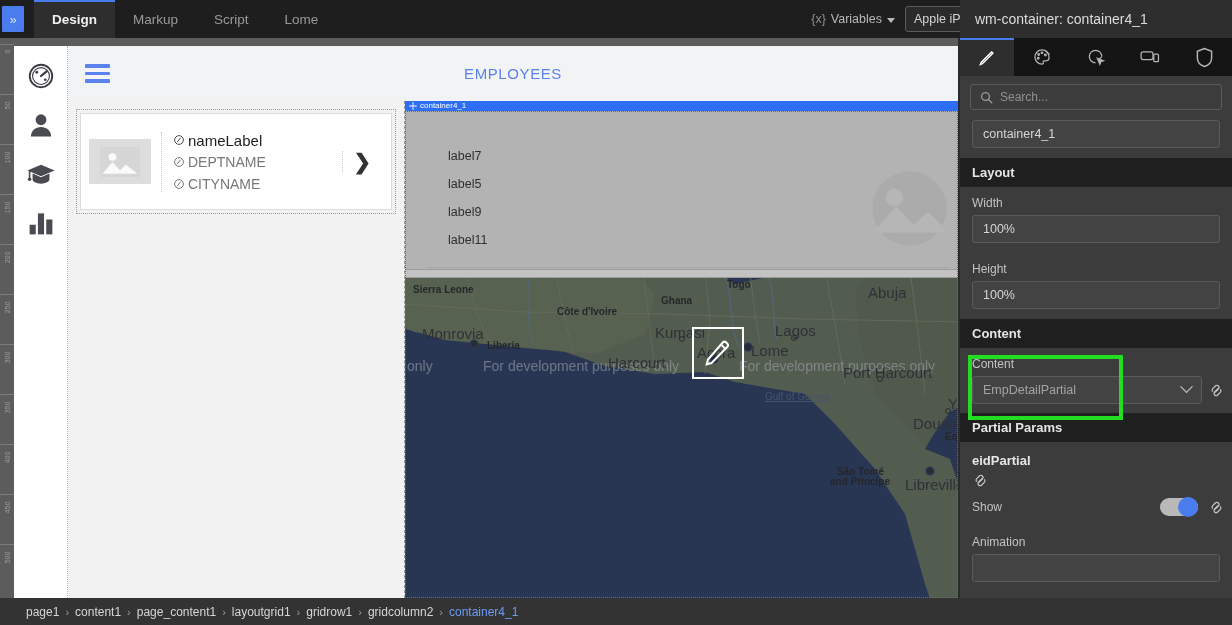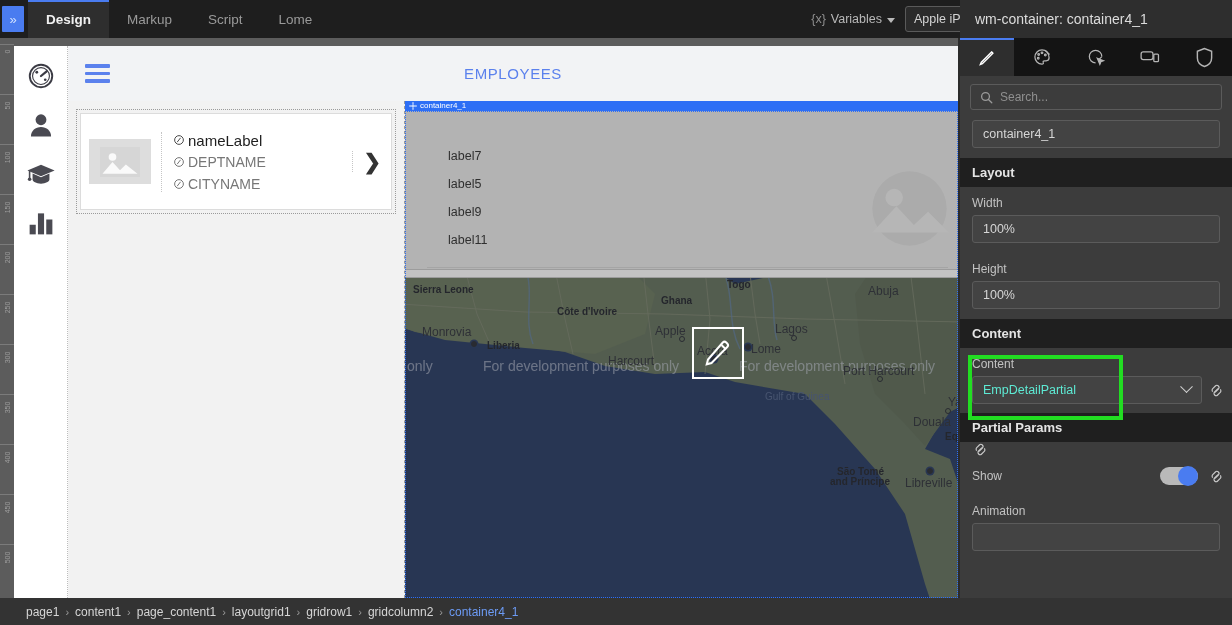--- a/index.html
+++ b/index.html
@@ -17,21 +17,21 @@
     position: absolute; top: 0; left: 0; width: 1232px; height: 38px;
     background: #1e1e1e;
     display: flex; align-items: stretch;
   }
   .collapse-btn {
     width: 22px; height: 26px; margin: 6px 0 0 2px;
     background: #4a7cf0; color: #cfe0ff;
     display: flex; align-items: center; justify-content: center;
     font-size: 13px; cursor: pointer; border-radius: 1px;
   }
-  .tabs { display: flex; align-items: stretch; margin-left: 4px; }
+  .tabs { display: flex; align-items: stretch; margin-left: 10px; }
   .tab {
     padding: 0 18px; display: flex; align-items: center;
     font-size: 13.5px; color: #9a9a9a; cursor: pointer;
     position: relative;
   }
   .tab.active {
     color: #f0f0f0; background: #2e2e2e; font-weight: bold;
   }
   .tab.active::before {
     content: ""; position: absolute; top: 0; left: 0; right: 0; height: 2px;
@@ -132,21 +132,21 @@
     position: absolute; left: 0; top: 55px; right: 0; bottom: 0;
     display: flex;
   }
   .col-left {
     width: 337px; border-right: 1px dashed #9a9a9a;
     background: #f2f2f2; padding: 9px; position: relative;
   }
   .dotted { outline: 1px dotted #9b9b9b; }
   .emp-card {
     background: #fff; border: 1px solid #dcdcdc; height: 97px;
-    display: flex; align-items: center; padding: 8px 4px 8px 8px;
+    display: flex; align-items: center; padding: 8px 14px 8px 8px;
     position: relative;
   }
   .emp-thumb {
     width: 62px; height: 45px; background: #ddd;
     display: flex; align-items: center; justify-content: center; flex: none;
   }
   .emp-texts { flex: 1; padding-left: 12px; border-left: 1px dotted #c5c5c5; margin-left: 10px; }
   .emp-line { display: flex; align-items: center; gap: 4px; }
   .emp-name { font-size: 15px; color: #1e1e1e; }
   .emp-sub { font-size: 14px; color: #777; }
@@ -187,22 +187,22 @@
   
   .map {
     position: absolute; left: 0; right: 0; top: 177px; bottom: 0;
     background: #324363; overflow: hidden;
   }
   .map-land { position: absolute; }
   .map-lbl {
     position: absolute; color: #2c2c2c; font-size: 10px;
     font-weight: bold; white-space: nowrap; font-family: "Liberation Sans", sans-serif;
   }
-  .map-lbl.city { font-weight: normal; font-size: 12px; color: #3a3a3a; }
-  .map-lbl.water { font-weight: normal; color: #5d6d8c; font-size: 10px; }
+  .map-lbl.city { font-weight: normal; font-size: 15px; color: #3a3a3a; }
+  .map-lbl.water { font-weight: normal; color: #5d6d8c; font-size: 10px; text-decoration: underline; }
   .map-dot {
     position: absolute; width: 6px; height: 6px; border-radius: 50%;
     border: 1.6px solid #333; background: transparent;
   }
   .map-dot.filled { background: #333; border-color: #333; box-shadow: 0 0 0 1.5px #324363; }
   .map-wm {
     position: absolute; color: rgba(225,228,235,0.55); font-size: 14px;
     white-space: nowrap;
   }
   .map-overlay {
@@ -266,21 +266,21 @@
   .rp-sechead {
     background: #1f1f1f; height: 29px; display: flex; align-items: center;
     padding-left: 12px; font-size: 13px; font-weight: bold; color: #e4e4e4;
   }
   .rp-label { font-size: 12px; color: #c2c2c2; padding: 9px 12px 5px 12px; }
   .rp-label.bold { font-weight: bold; font-size: 13px; color: #e6e6e6; padding-top: 11px; }
   .rp-row { display: flex; align-items: center; gap: 6px; padding: 0 8px 0 12px; }
   .rp-row .rp-input { flex: 1; }
   .rp-select {
     height: 28px; background: #434343; border: 1px solid #5b5b5b;
-    border-radius: 3px; color: #5eead4; font-size: 12.5px;
+    border-radius: 3px; color: #a3a3a3; font-size: 12.5px;
     display: flex; align-items: center; padding: 0 10px; flex: 1;
     position: relative;
   }
   .rp-select .chev {
     position: absolute; right: 10px; top: 8px; width: 9px; height: 9px;
     border-right: 1.7px solid #cfcfcf; border-bottom: 1.7px solid #cfcfcf;
     transform: rotate(45deg) translate(-2px,-2px);
   }
   .link-ico { width: 16px; flex: none; display: flex; align-items: center; justify-content: center; cursor: pointer; }
   .clear-x { position: absolute; right: 9px; top: 6px; font-size: 14px; color: #b6b6b6; cursor: pointer; line-height: 1; }
@@ -533,21 +533,21 @@
             <div class="map-lbl" style="left:152px;top:28px">Côte d'Ivoire</div>
             <div class="map-lbl" style="left:82px; top:62px">Liberia</div>
             <div class="map-lbl" style="left:256px;top:17px">Ghana</div>
             <div class="map-lbl" style="left:322px;top:1px">Togo</div>
             <div class="map-lbl" style="left:540px;top:153px">Equatorial</div>
             <div class="map-lbl" style="left:552px;top:164px">Guinea</div>
             <div class="map-lbl" style="left:432px;top:188px">São Tomé</div>
             <div class="map-lbl" style="left:425px;top:198px">and Príncipe</div>
 
             <div class="map-lbl city" style="left:17px; top:47px">Monrovia</div>
-            <div class="map-lbl city" style="left:250px;top:46px">Apple</div>
+            <div class="map-lbl city" style="left:250px;top:46px">Kumasi</div>
             <div class="map-lbl city" style="left:292px;top:66px">Accra</div>
             <div class="map-lbl city" style="left:203px;top:76px">Harcourt</div>
             <div class="map-lbl city" style="left:346px;top:64px">Lome</div>
             <div class="map-lbl city" style="left:370px;top:44px">Lagos</div>
             <div class="map-lbl city" style="left:463px;top:6px">Abuja</div>
             <div class="map-lbl city" style="left:438px;top:86px">Port Harcourt</div>
             <div class="map-lbl city" style="left:543px;top:117px">Yao</div>
             <div class="map-lbl city" style="left:508px;top:137px">Douala</div>
             <div class="map-lbl city" style="left:500px;top:198px">Libreville</div>
 
@@ -651,20 +651,21 @@
         </div>
         <div class="link-ico">
           <svg width="15" height="15" viewBox="0 0 20 20" fill="none" stroke="#cccccc" stroke-width="1.5">
             <path d="M8 12.5l4.5-4.5a2.8 2.8 0 0 0-4-4L5 7.5a2.8 2.8 0 0 0 0 4"></path>
             <path d="M12 7.5l-4.5 4.5a2.8 2.8 0 0 0 4 4L15 12.5a2.8 2.8 0 0 0 0-4"></path>
           </svg>
         </div>
       </div>
 
       <div class="rp-sechead" style="margin-top:9px">Partial Params</div>
+      <div class="rp-label bold">eidPartial</div>
       <div class="rp-row">
         <div class="link-ico">
           <svg width="15" height="15" viewBox="0 0 20 20" fill="none" stroke="#cccccc" stroke-width="1.5">
             <path d="M8 12.5l4.5-4.5a2.8 2.8 0 0 0-4-4L5 7.5a2.8 2.8 0 0 0 0 4"></path>
             <path d="M12 7.5l-4.5 4.5a2.8 2.8 0 0 0 4 4L15 12.5a2.8 2.8 0 0 0 0-4"></path>
           </svg>
         </div>
       </div>
 
       <div class="rp-row spread">

